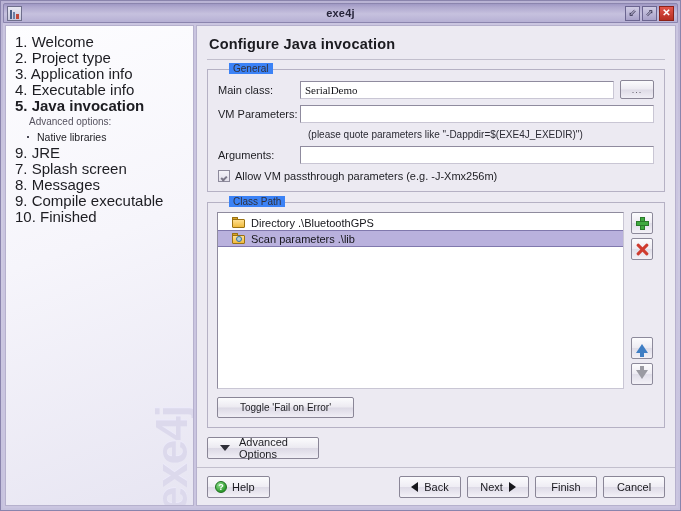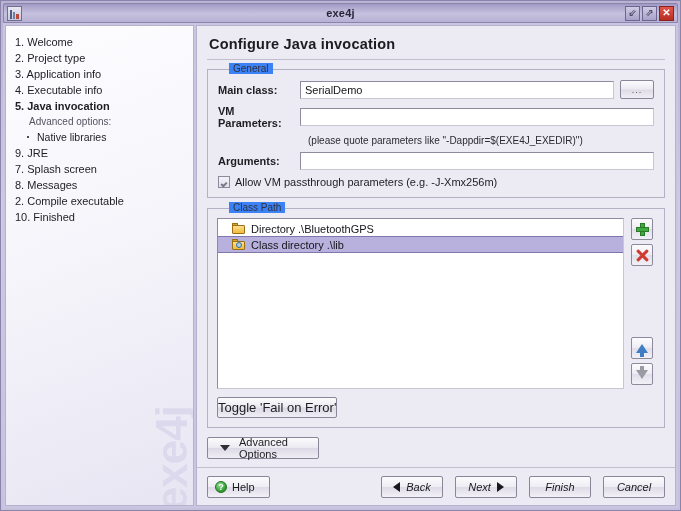--- a/index.html
+++ b/index.html
@@ -88,21 +88,21 @@
     background: linear-gradient(160deg,#fdfdff 0%, #f6f5fb 45%, #e7e5f2 100%);
     border: 1px solid #b6b1cd;
     overflow: hidden;
     flex: none;
   }
   .steps {
     list-style: none;
     margin: 0; padding: 8px 0 0 9px;
   }
   .steps li {
-    font-size: 11px;
+    font-size: 15px;
     color: #1d1d22;
     line-height: 16px;
     white-space: nowrap;
   }
   .steps li.current { font-weight: bold; }
   .steps li.sub {
     font-size: 10px;
     color: #55525f;
     padding-left: 14px;
     line-height: 15px;
@@ -177,34 +177,33 @@
   
   .row {
     display: flex; align-items: center;
     margin-bottom: 6px;
   }
   .row .lbl {
     width: 82px;
     font-size: 11px;
     color: #1d1d22;
     flex: none;
-    font-weight: bold;
   }
   .txt {
     flex: 1;
     height: 18px;
     background: #ffffff;
     border: 1px solid #8f8b9e;
     border-right-color: #c9c6d4;
     border-bottom-color: #c9c6d4;
     font-size: 11px;
     color: #15151a;
     padding: 0 4px;
     line-height: 16px;
-    font-family: Liberation Sans, sans-serif;
+    font-family: Liberation Serif, serif;
   }
   .browse-btn {
     width: 34px; height: 19px;
     margin-left: 6px;
     flex: none;
     border: 1px solid #8a8697;
     border-radius: 2px;
     background: linear-gradient(180deg,#fbfbfd 0%,#eceaf1 48%,#dedbe6 52%,#f0eef5 100%);
     font-size: 9px; color: #55525f;
     display: flex; align-items: center; justify-content: center;
@@ -354,25 +353,25 @@
   }
   .ic-arrow.down::after {
     content:""; position:absolute; left:-2px; top:-13px;
     width:4px; height:4px; background:#9a9aa2;
   }
 
   .toggle-btn {
     margin-top: 8px;
     align-self: flex-start;
     height: 21px;
-    padding: 0 0;
+    padding: 0 22px;
     border: 1px solid #8a8697;
     border-radius: 2px;
     background: linear-gradient(180deg,#fbfbfd 0%,#eceaf1 48%,#dcd9e5 52%,#f0eef5 100%);
-    font-size: 13px;
+    font-size: 10px;
     color: #1d1d22;
     cursor: pointer;
     font-family: "Liberation Sans", sans-serif;
   }
 
   
   .adv-btn {
     height: 22px;
     width: 112px;
     border: 1px solid #8a8697;
@@ -418,21 +417,21 @@
   .btn.help { width: 63px; gap: 5px; justify-content: flex-start; padding-left: 7px;}
   .help-icon {
     width: 12px; height: 12px; border-radius: 50%;
     background: radial-gradient(circle at 35% 30%, #8fe08f, #2f9b2f 70%);
     border: 1px solid #1d6f1d;
     color: #fff; font-size: 9px; font-weight: bold;
     display: flex; align-items: center; justify-content: center;
     line-height: 1;
     flex: none;
   }
-  .nav-group { margin-left: auto; display: flex; gap: 12px; font-style: italic; }
+  .nav-group { margin-left: auto; display: flex; gap: 6px; }
   .btn.nav { width: 62px; gap: 6px; }
   .btn.wide { width: 62px; }
   .tri-left {
     width: 0; height: 0;
     border-top: 5px solid transparent;
     border-bottom: 5px solid transparent;
     border-right: 7px solid #17171c;
   }
   .tri-right {
     width: 0; height: 0;
@@ -480,21 +479,21 @@
         <li class="step">1. Welcome</li>
         <li class="step">2. Project type</li>
         <li class="step">3. Application info</li>
         <li class="step">4. Executable info</li>
         <li class="step current">5. Java invocation</li>
         <li class="sub">Advanced options:</li>
         <li class="bullet">Native libraries</li>
         <li class="step">9. JRE</li>
         <li class="step">7. Splash screen</li>
         <li class="step">8. Messages</li>
-        <li class="step">2. Compile executable</li>
+        <li class="step">9. Compile executable</li>
         <li class="step">10. Finished</li>
       </ul>
       <div class="watermark">exe4j</div>
     </div>
 
     <div class="main">
 
       <div class="page-title">Configure Java invocation</div>
       <div class="title-rule"></div>
 
@@ -538,21 +537,21 @@
               </span>
               <span>Directory .\BluetoothGPS</span>
             </div>
 
             <div class="cp-item selected">
               <span class="folder-icon scan">
                 <span class="tab"></span>
                   <span class="bodyf"></span>
                   <span class="glass"></span>
               </span>
-              <span>Class directory .\lib</span>
+              <span>Scan parameters .\lib</span>
             </div>
 
           </div>
 
           <div class="cp-tools">
             <div class="tool-btn">
               <span class="ic-plus"></span>
             </div>
             <div class="tool-btn">
               <span class="ic-x"></span>

